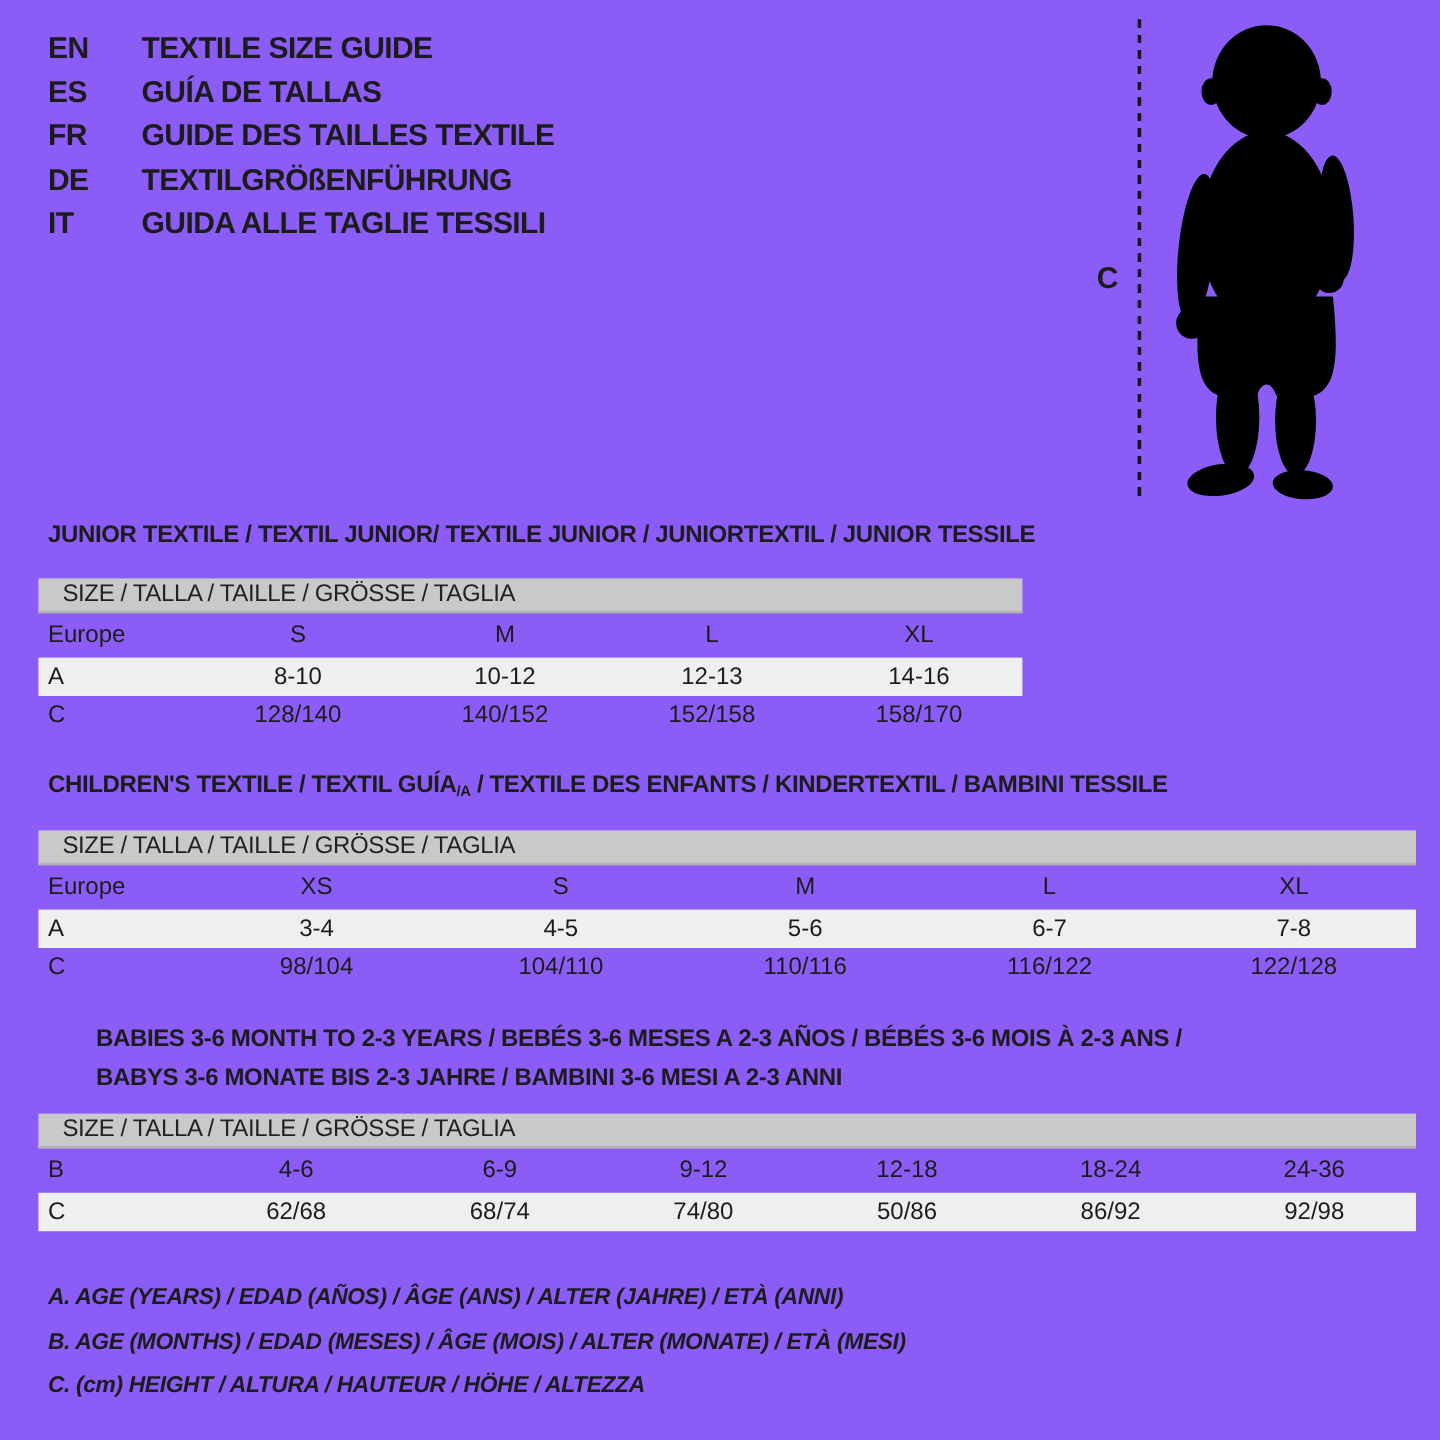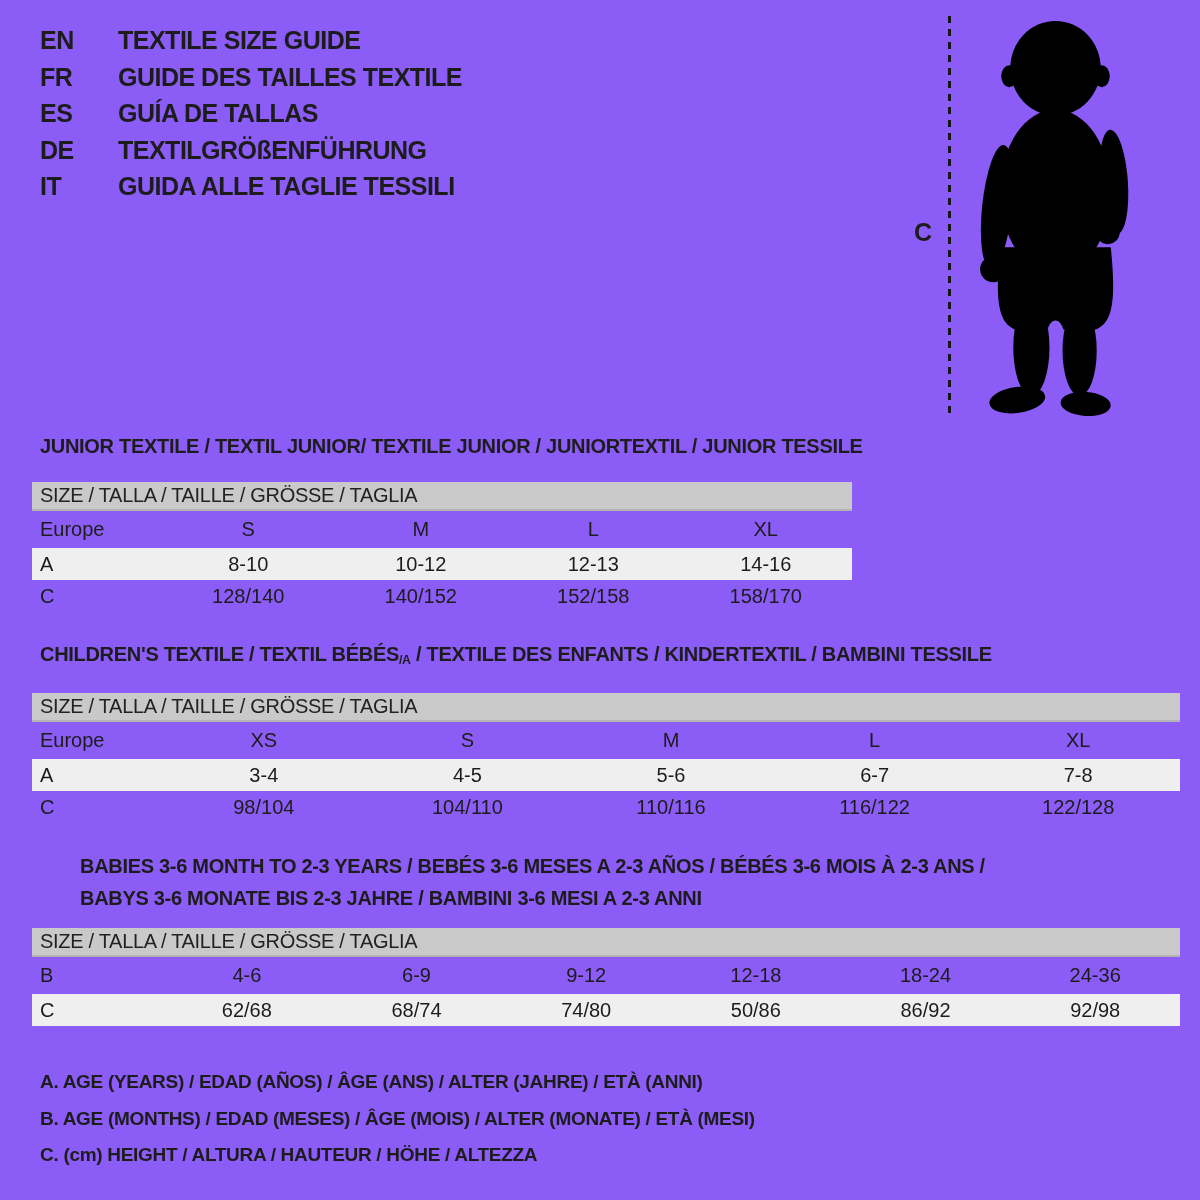--- a/index.html
+++ b/index.html
@@ -45,53 +45,53 @@
   }
   .section-2 .sec-title { line-height: 32px; margin-left: 48px; }
   .sub { font-size: 0.62em; position: relative; top: 0.28em; }
 
   .size-table { margin-top: 23px; }
   .section-2 .size-table { margin-top: 14px; }
   .section-0 .size-table { width: 820px; }
   .section-1 .size-table, .section-2 .size-table { width: 1148px; }
 
   .t-header {
-    height: 27px; line-height: 27px; padding-left: 8px;
+    height: 27px; line-height: 27px; padding-left: 20px;
     background: #c9c9c9; border-bottom: 2px solid #b3b3b3;
     font-size: 20px; font-weight: 400; letter-spacing: -0.3px; color: #222;
   }
   .t-row { display: flex; align-items: center; height: 32px; font-size: 20px; }
   .t-row.first { height: 37px; }
   .t-row.shaded { background: #efefef; }
   .t-label { width: 130px; padding-left: 8px; box-sizing: border-box; }
   .t-cell { flex: 1; text-align: center; }
 
   
-  .legend { position: absolute; left: 40px; top: 1064px; }
+  .legend { position: absolute; left: 40px; top: 1064px; font-style: italic; }
   .legend-line {
     font-size: 19px; font-weight: 700; letter-spacing: -0.3px; line-height: 36.5px;
   }
 </style>
 </head>
 <body>
 
 <div class="page">
 
   <div class="lang-list" id="lang-list">
       <div class="lang-row">
         <span class="lang-code">EN</span>
         <span class="lang-label">TEXTILE SIZE GUIDE</span>
       </div>
       <div class="lang-row">
+        <span class="lang-code">ES</span>
+        <span class="lang-label">GUÍA DE TALLAS</span>
+      </div>
+      <div class="lang-row">
         <span class="lang-code">FR</span>
         <span class="lang-label">GUIDE DES TAILLES TEXTILE</span>
-      </div>
-      <div class="lang-row">
-        <span class="lang-code">ES</span>
-        <span class="lang-label">GUÍA DE TALLAS</span>
       </div>
       <div class="lang-row">
         <span class="lang-code">DE</span>
         <span class="lang-label">TEXTILGRÖßENFÜHRUNG</span>
       </div>
       <div class="lang-row">
         <span class="lang-code">IT</span>
         <span class="lang-label">GUIDA ALLE TAGLIE TESSILI</span>
       </div>
     </div>
@@ -143,21 +143,21 @@
             <div class="t-label">C</div>
             <div class="t-cell">128/140</div>
             <div class="t-cell">140/152</div>
             <div class="t-cell">152/158</div>
             <div class="t-cell">158/170</div>
           </div>
         </div>
       </section>
       <section class="section section-1">
         <h2 class="sec-title">
-          <div class="title-line"><span>CHILDREN'S TEXTILE / TEXTIL BÉBÉS</span><span class="sub">/A</span><span> / TEXTILE DES ENFANTS / KINDERTEXTIL / BAMBINI TESSILE</span></div>
+          <div class="title-line"><span>CHILDREN'S TEXTILE / TEXTIL GUÍA</span><span class="sub">/A</span><span> / TEXTILE DES ENFANTS / KINDERTEXTIL / BAMBINI TESSILE</span></div>
         </h2>
         <div class="size-table">
           <div class="t-header">SIZE / TALLA / TAILLE / GRÖSSE / TAGLIA</div>
           <div class="t-row first">
             <div class="t-label">Europe</div>
             <div class="t-cell">XS</div>
             <div class="t-cell">S</div>
             <div class="t-cell">M</div>
             <div class="t-cell">L</div>
             <div class="t-cell">XL</div>

